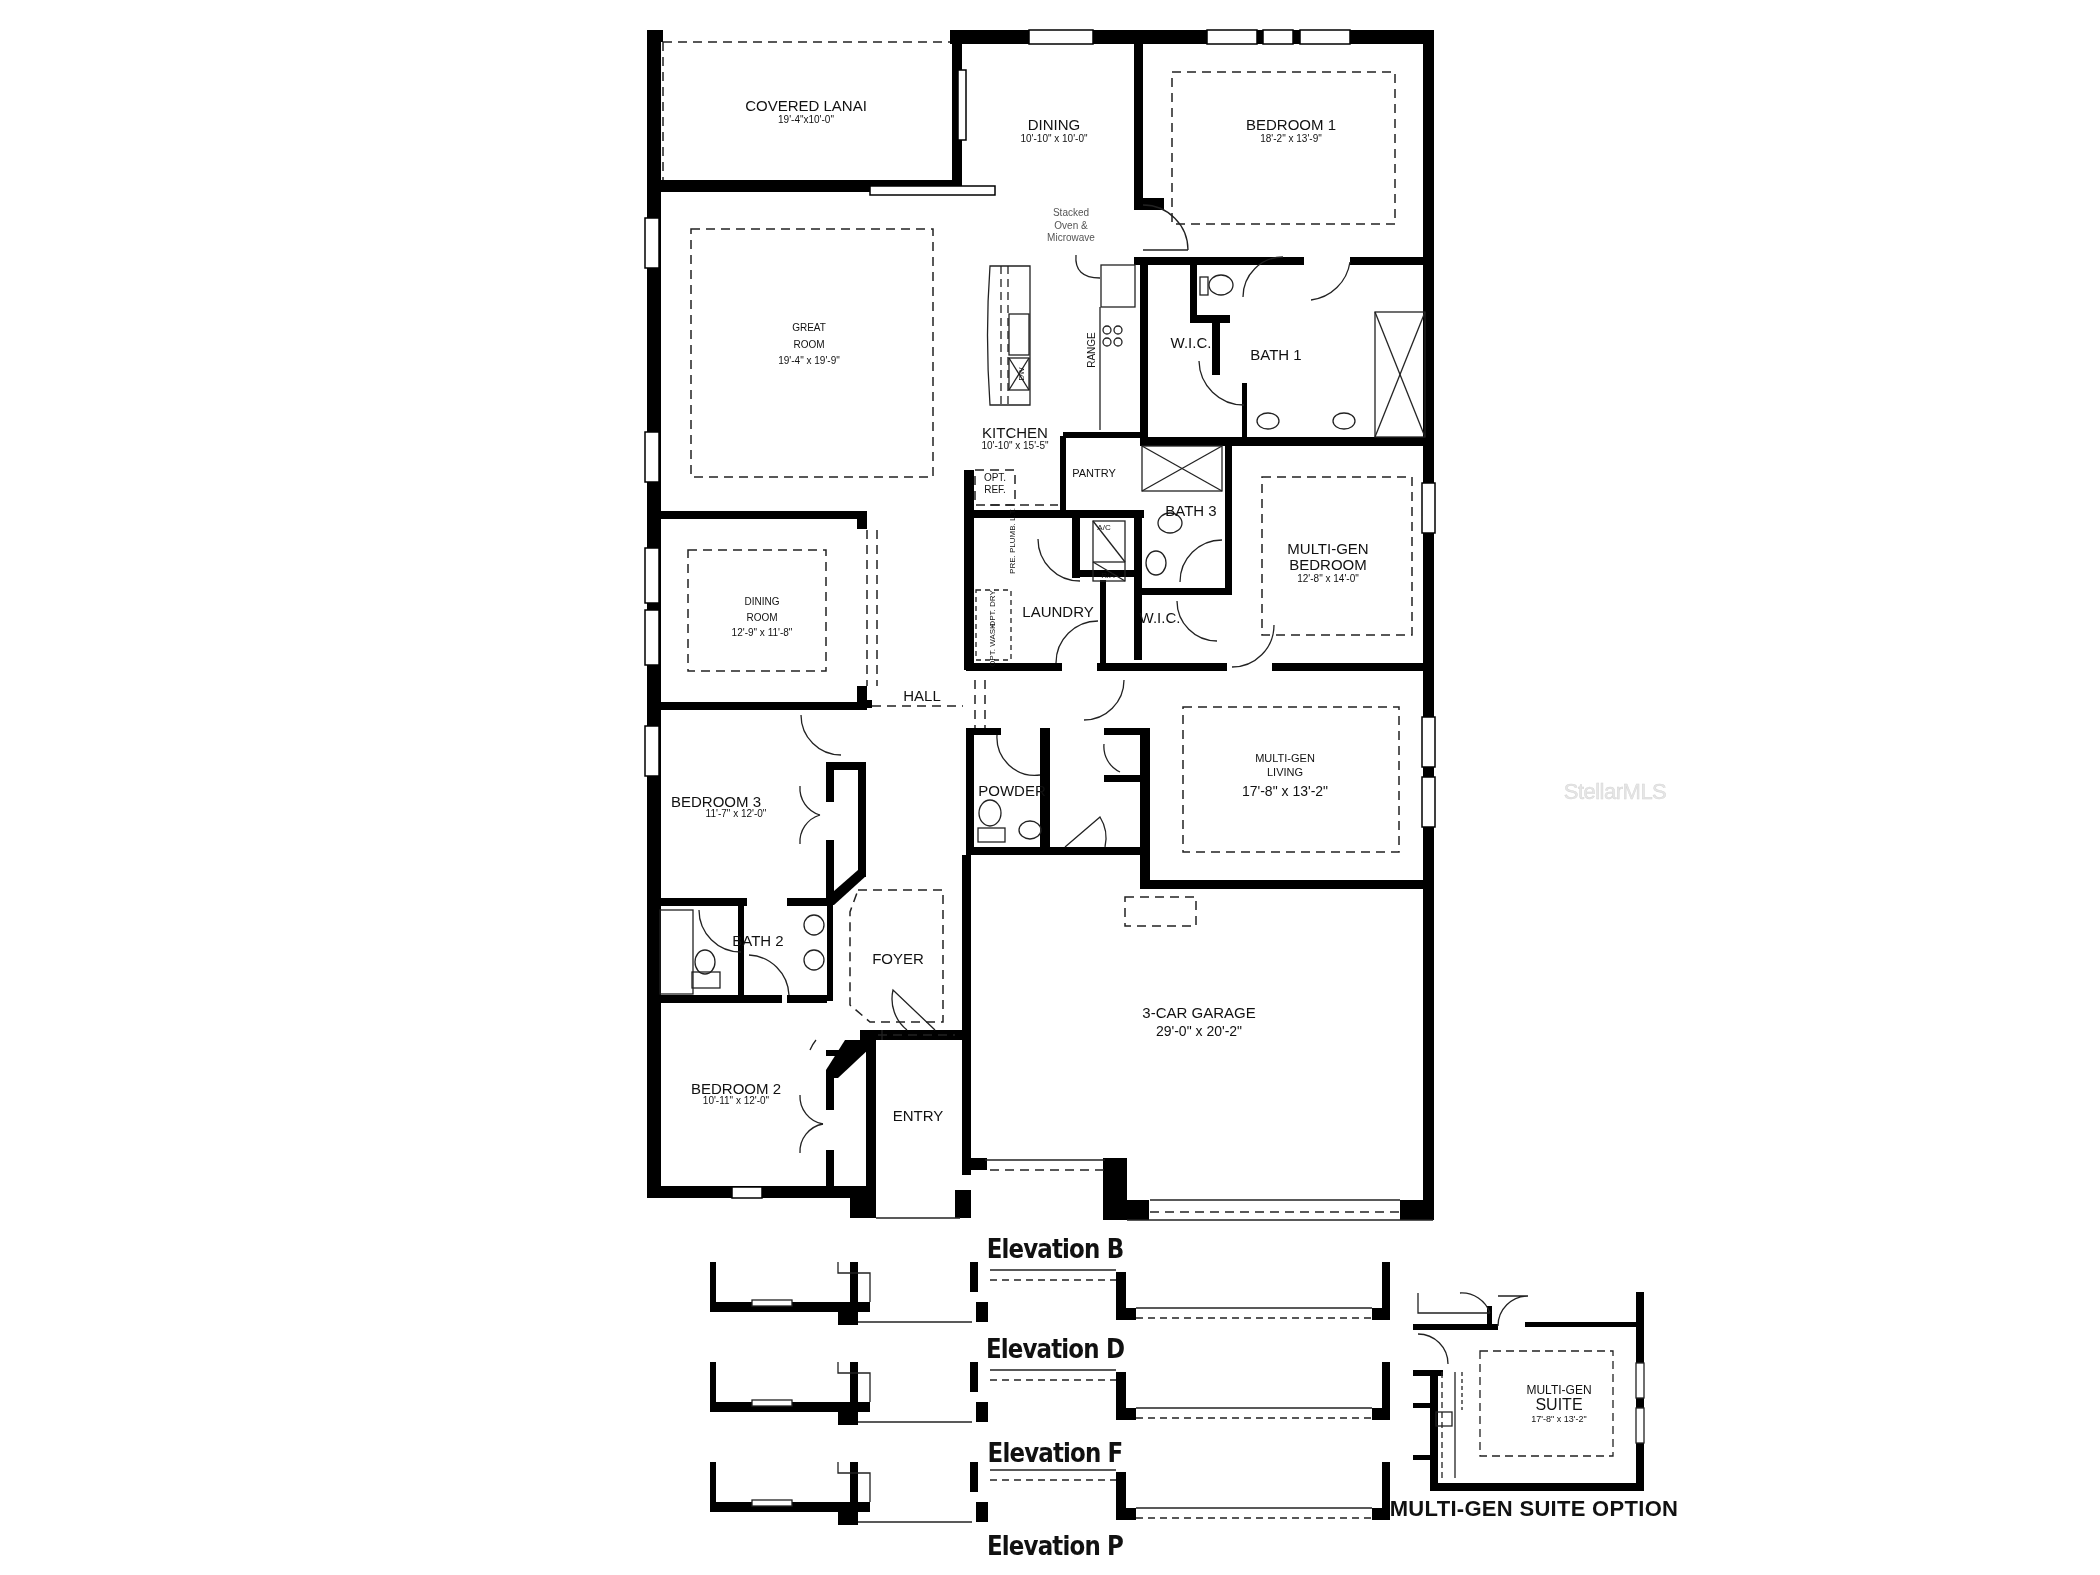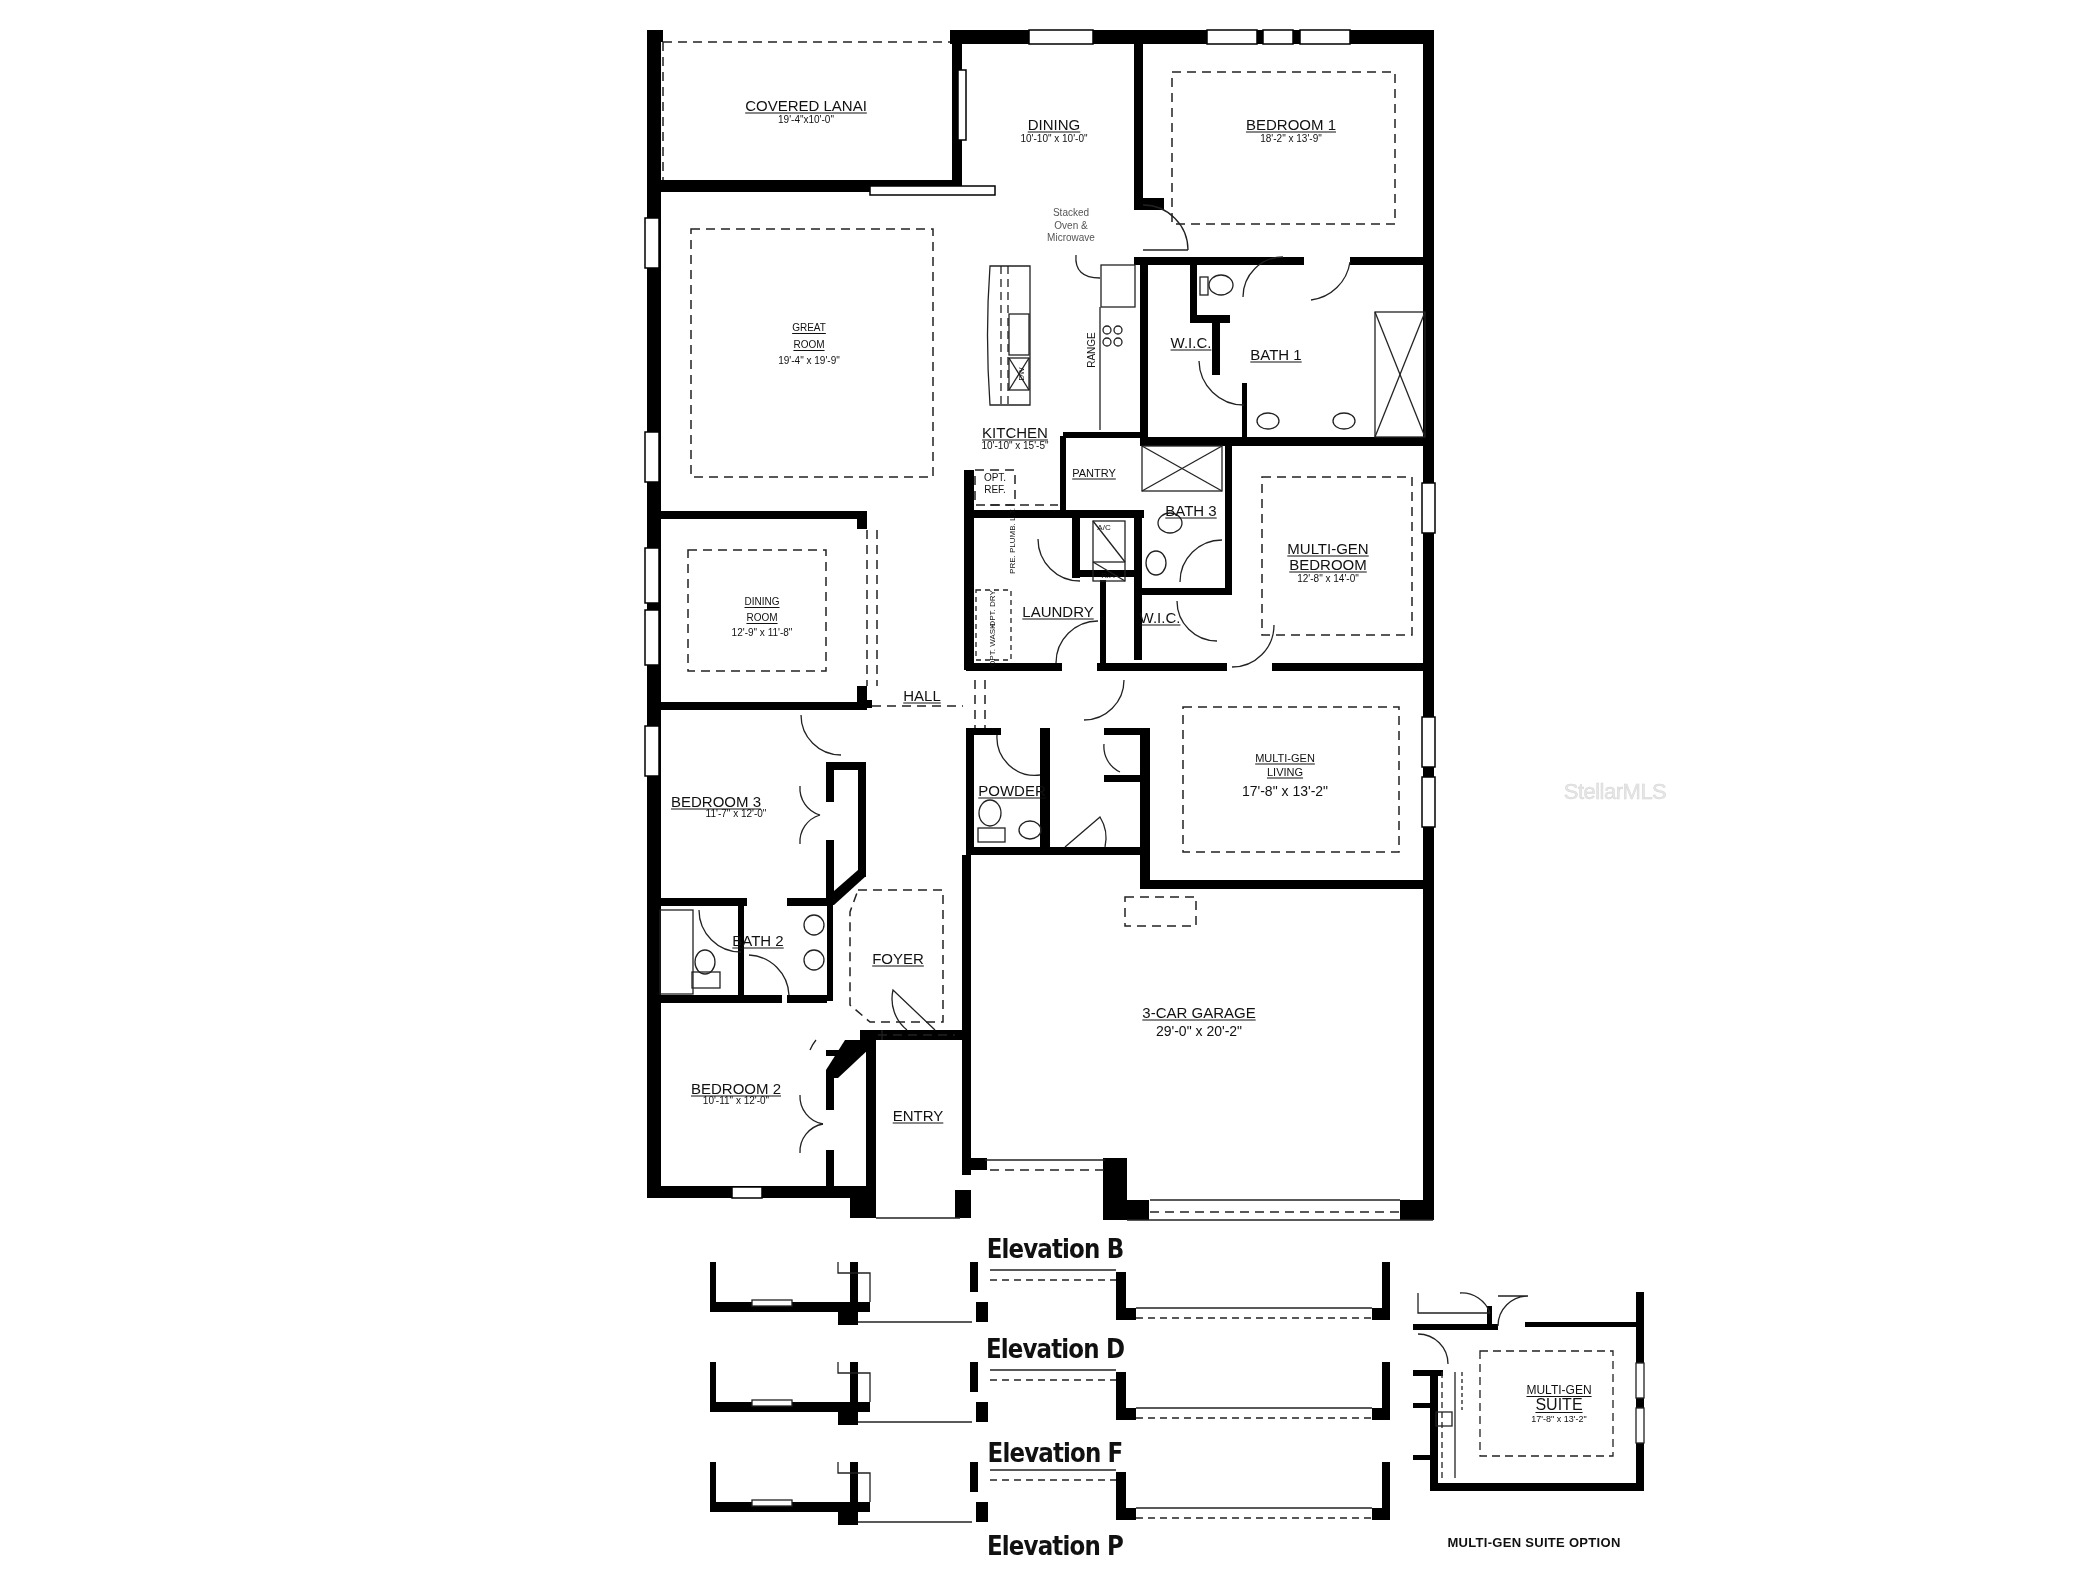--- a/index.html
+++ b/index.html
@@ -15,42 +15,40 @@
   svg.plan { position: absolute; left: 0; top: 0; width: 2100px; height: 1575px; }
   .lbl {
     position: absolute;
     transform: translate(-50%, -50%);
     white-space: nowrap;
     text-align: center;
     line-height: 1;
   }
   .room {
     font-size: 15px;
-    text-decoration: underline;
     text-underline-offset: 2px;
   }
   .room.lg { font-size: 10px; }
   .room.sm { font-size: 11px; }
   .dim { font-size: 10px; }
   .dim.lg { font-size: 14px; }
   .note { font-size: 10px; color: #555555; line-height: 1.25; }
   .vert { transform: translate(-50%, -50%) rotate(-90deg); font-size: 10px; }
   .tiny { font-size: 8px; }
   .elev {
     font-family: "DejaVu Sans", sans-serif;
     font-weight: bold;
     font-size: 27px;
     letter-spacing: -1px;
     transform: translate(-50%, -50%) scaleX(0.85);
   }
   .option-title {
     font-weight: bold;
-    font-size: 13px;
+    font-size: 22px;
     letter-spacing: 0.3px;
-    margin-top: 33px;
   }
   .watermark {
     font-size: 22px;
     color: #e6e6e6;
     letter-spacing: -0.5px;
     -webkit-text-stroke: 0.5px #d6d6d6;
   }
 </style>
 </head>
 <body>

